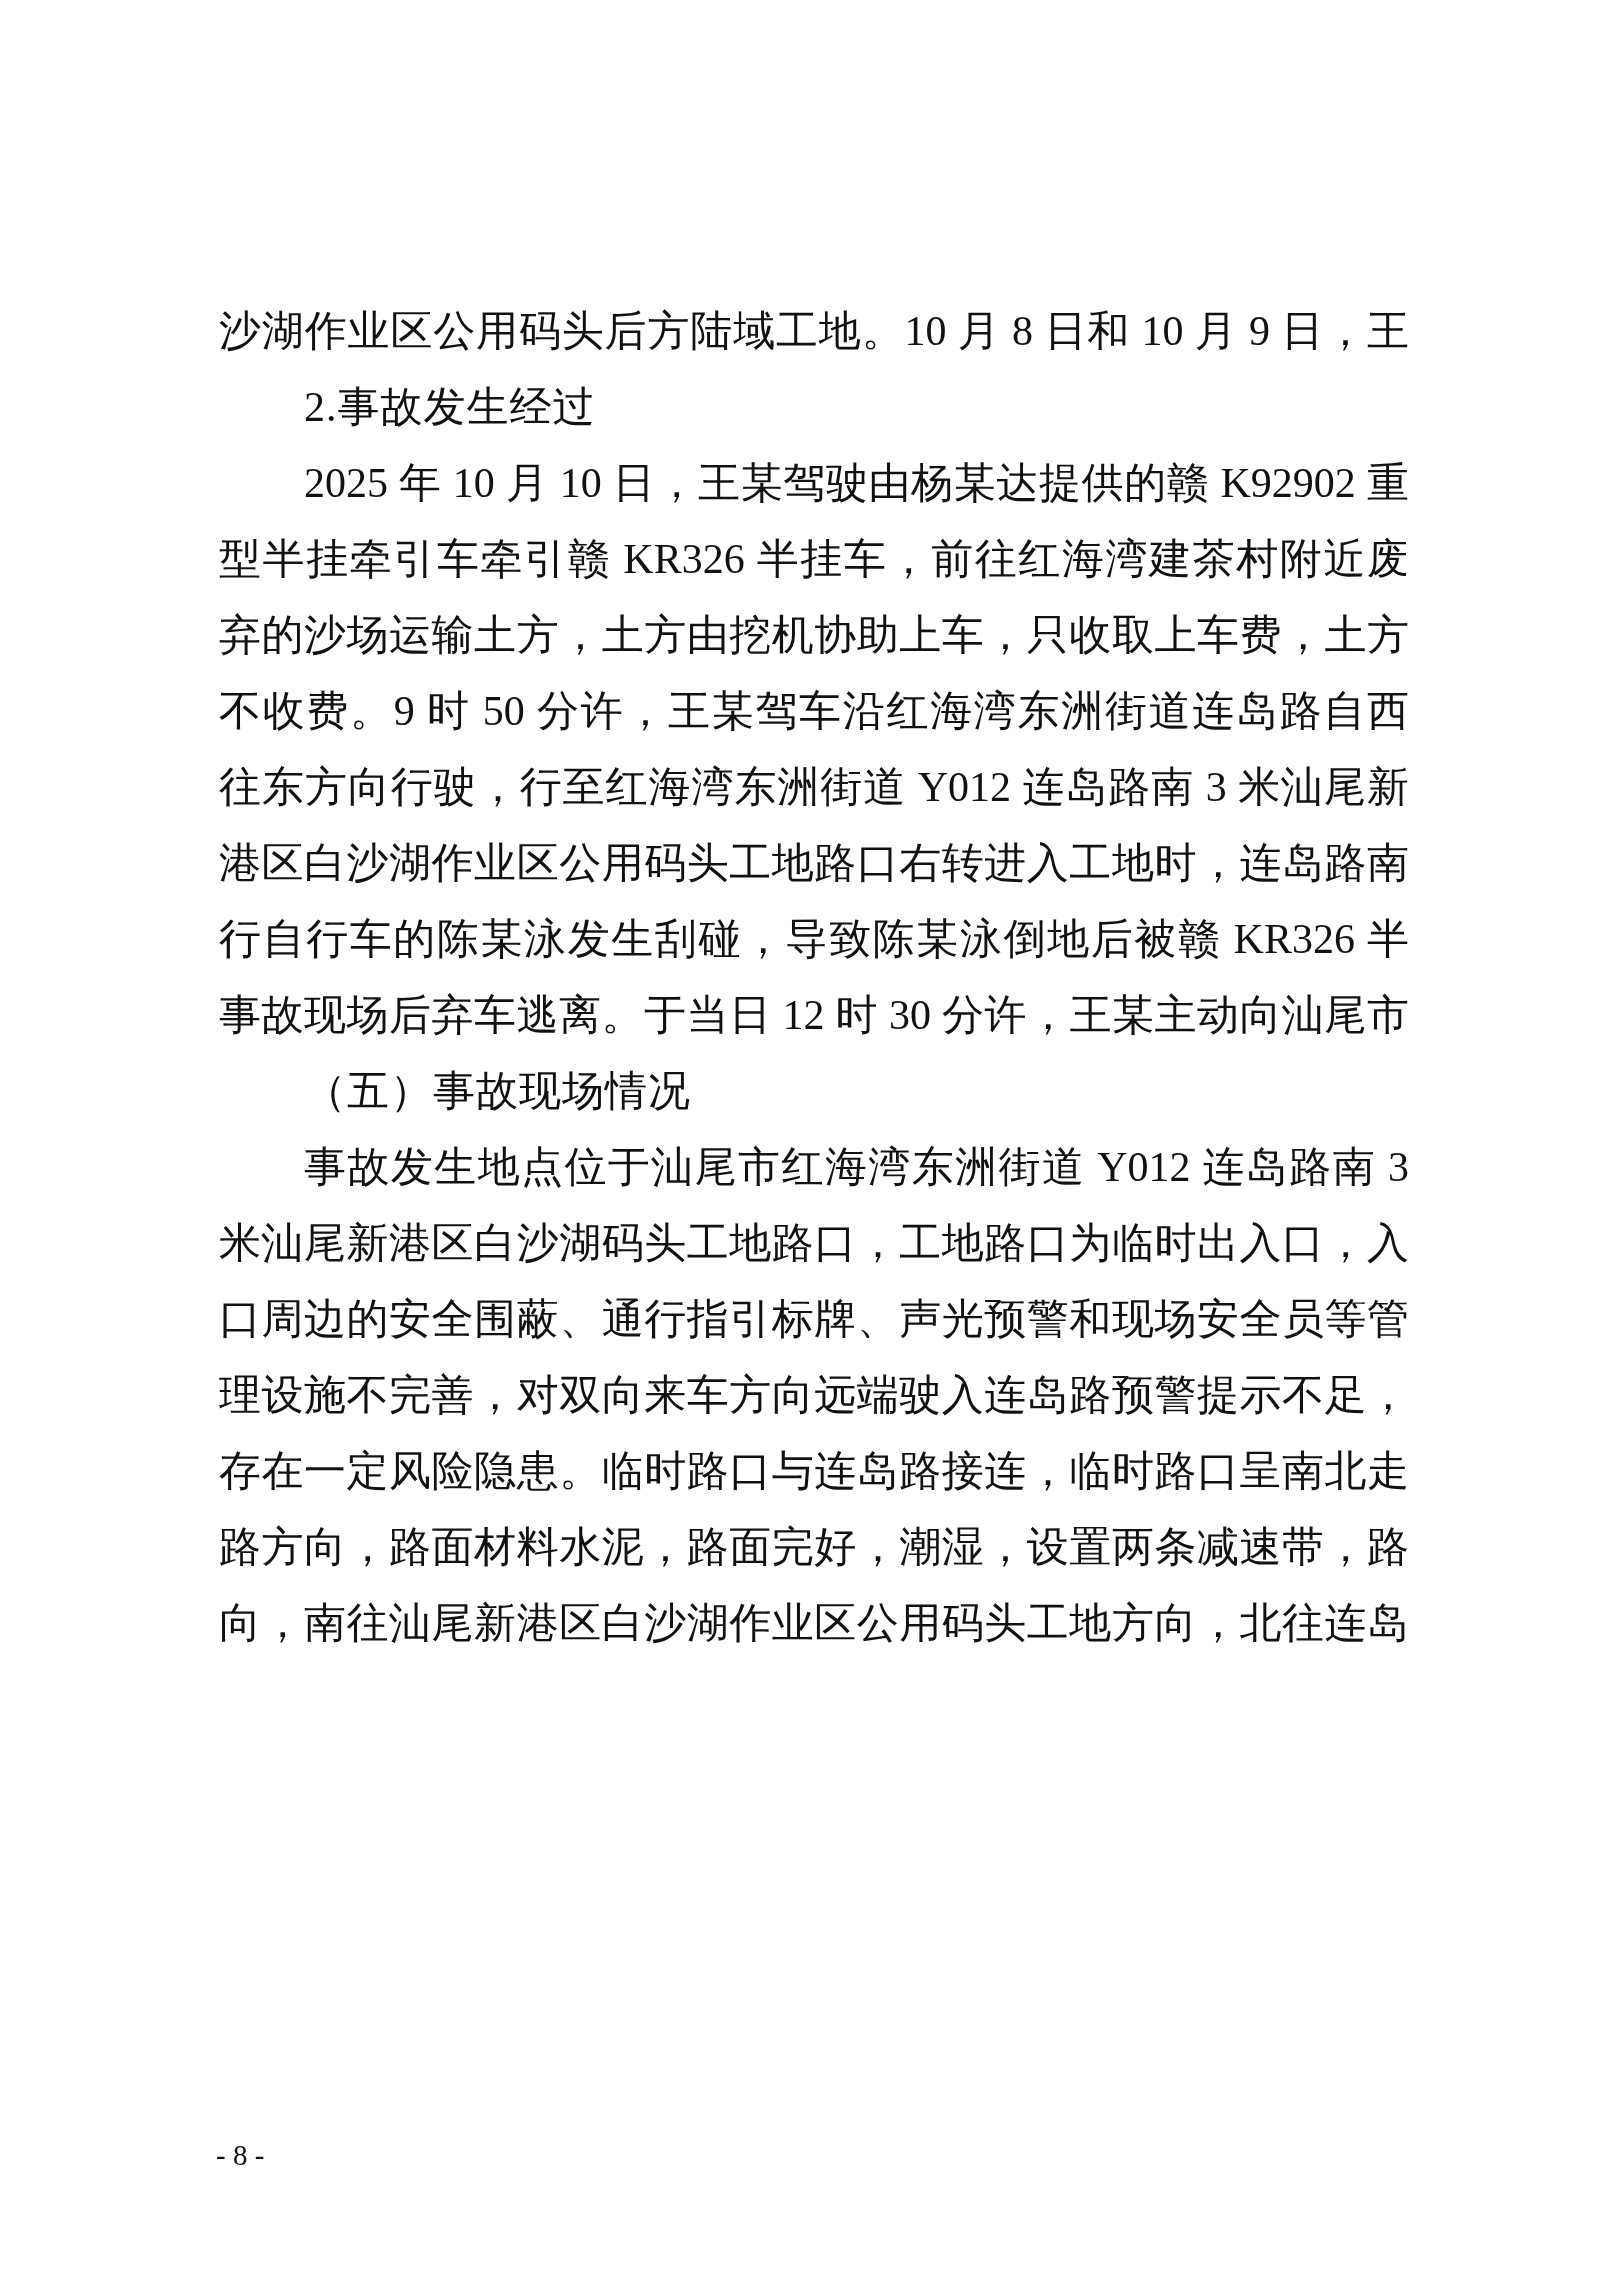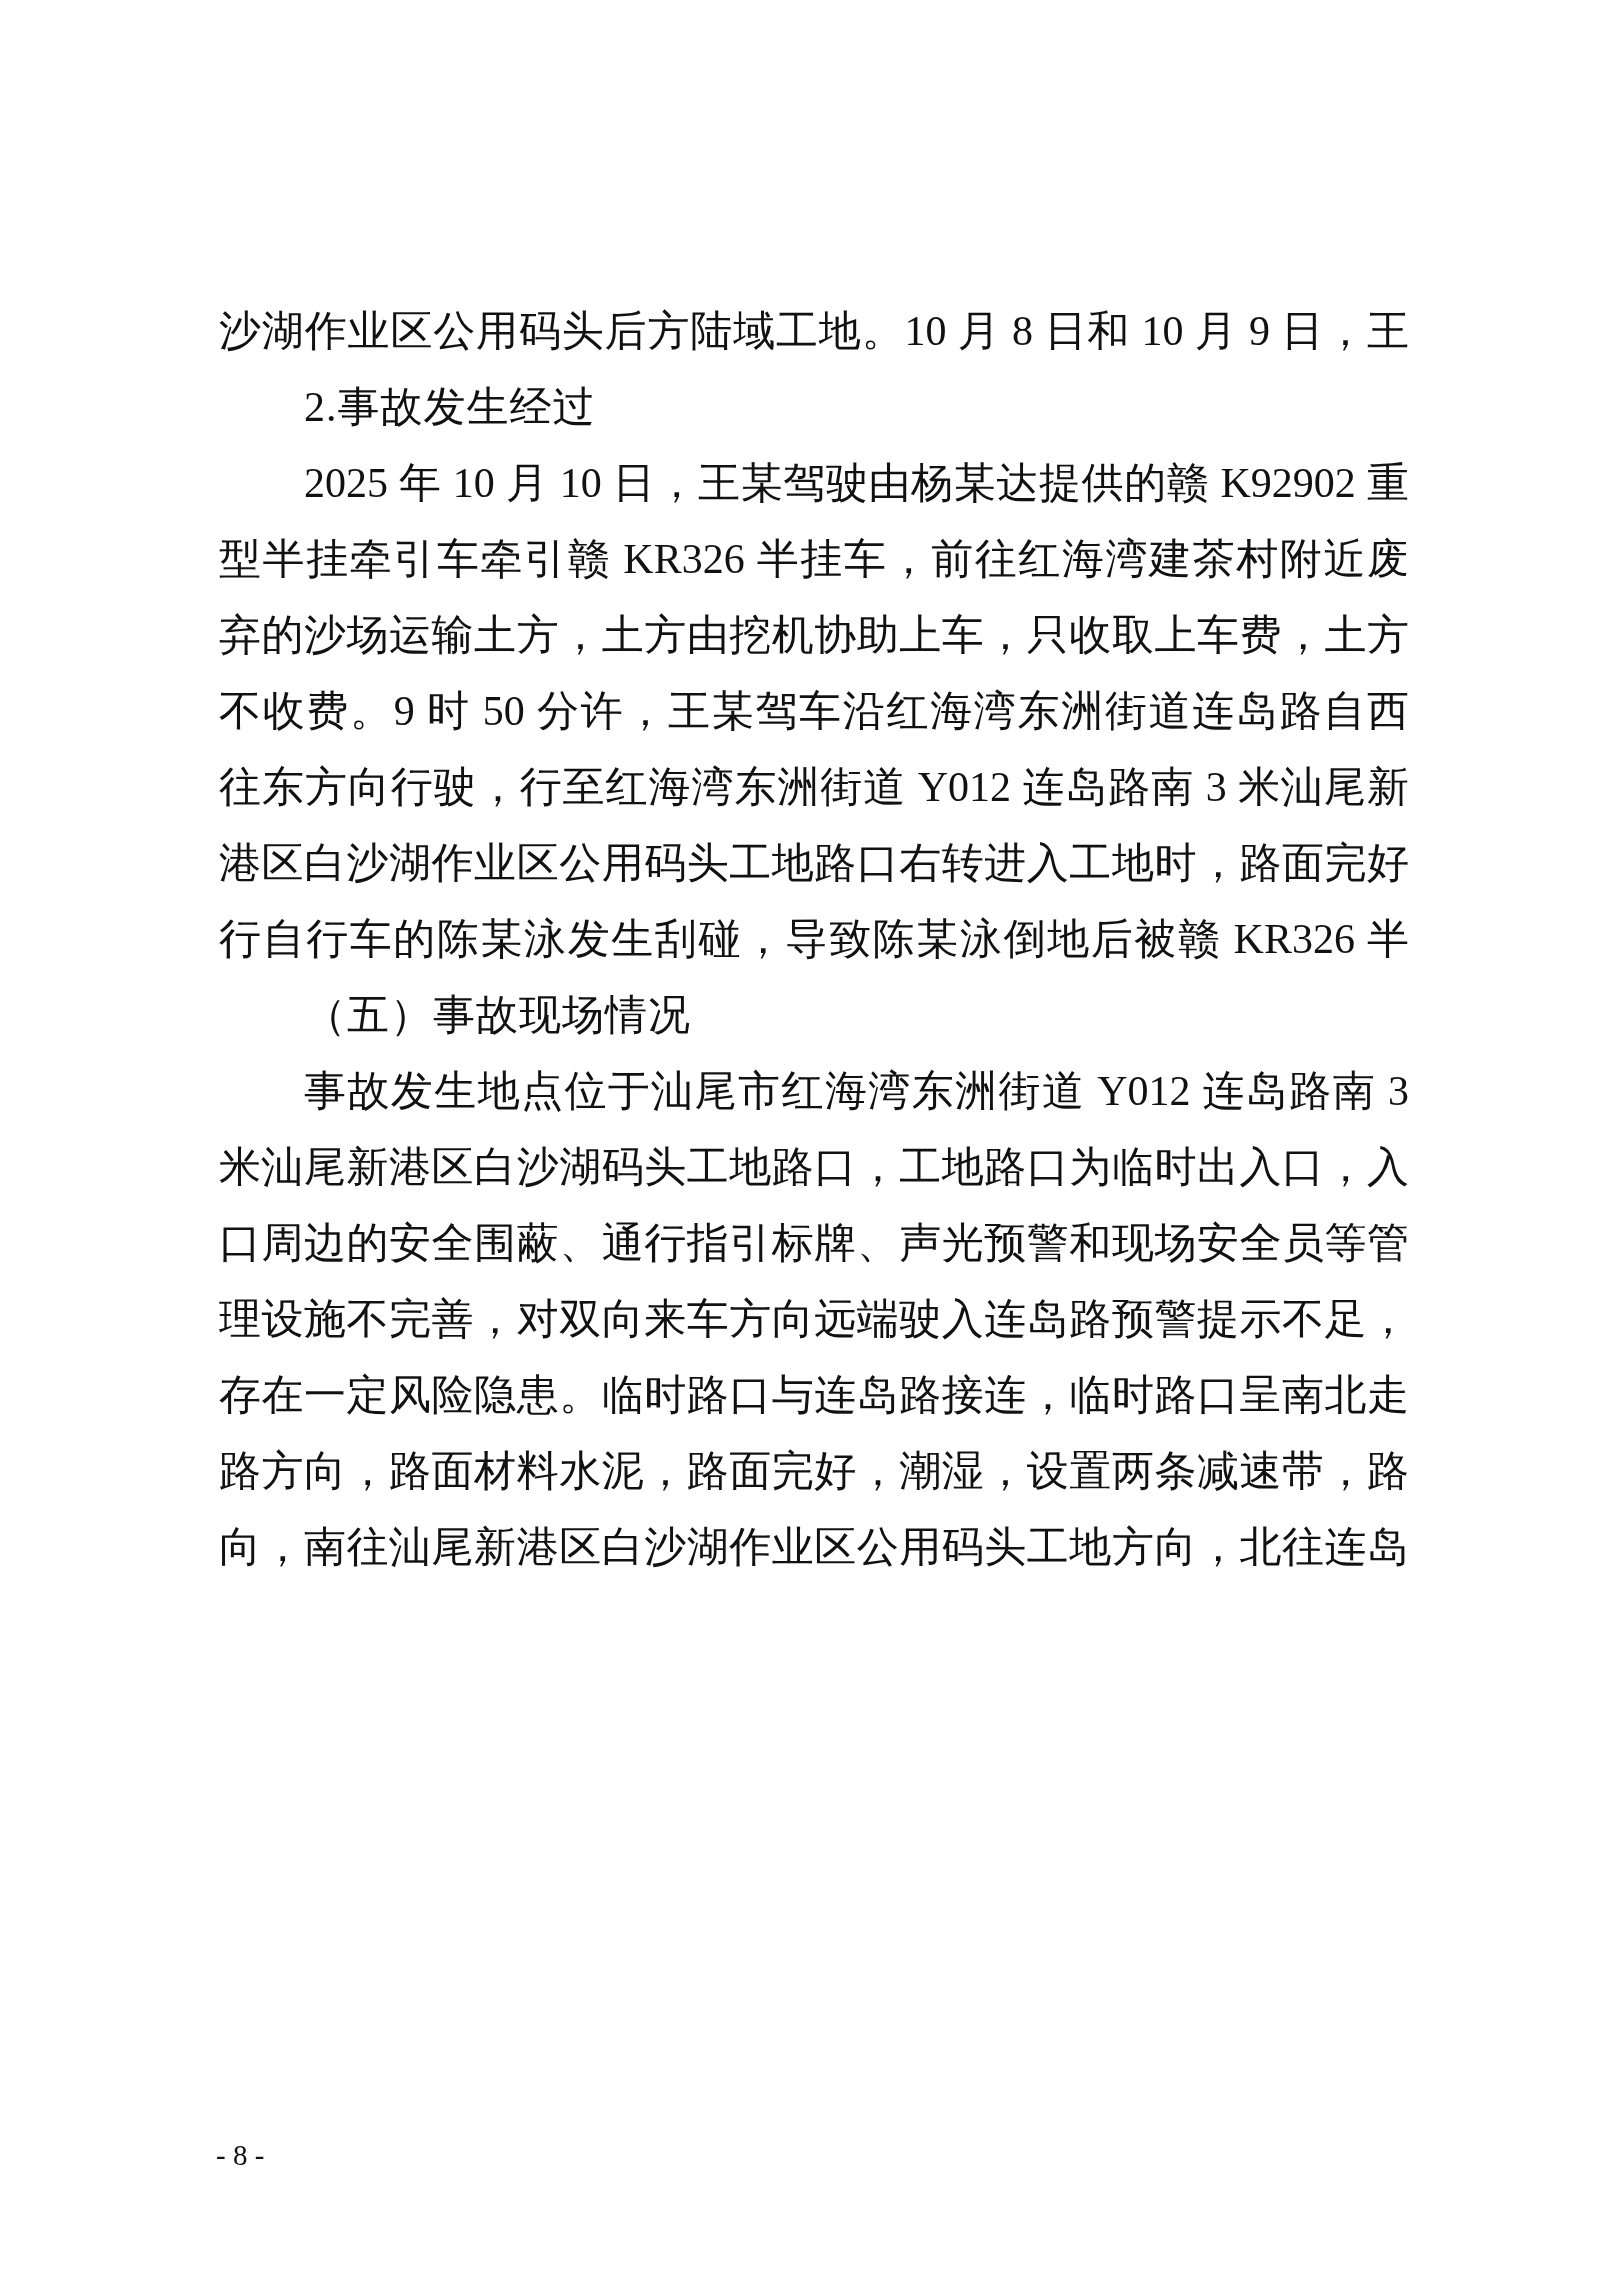--- a/index.html
+++ b/index.html
@@ -70,22 +70,23 @@
 
 <div class="page">
   <div class="text-block">
     <div class="line">沙湖作业区公用码头后方陆域工地。10 月 8 日和 10 月 9 日，王</div>
     <div class="line heading indent">2.事故发生经过</div>
     <div class="line indent">2025 年 10 月 10 日，王某驾驶由杨某达提供的赣 K92902 重</div>
     <div class="line">型半挂牵引车牵引赣 KR326 半挂车，前往红海湾建茶村附近废</div>
     <div class="line">弃的沙场运输土方，土方由挖机协助上车，只收取上车费，土方</div>
     <div class="line">不收费。9 时 50 分许，王某驾车沿红海湾东洲街道连岛路自西</div>
     <div class="line">往东方向行驶，行至红海湾东洲街道 Y012 连岛路南 3 米汕尾新</div>
-    <div class="line">港区白沙湖作业区公用码头工地路口右转进入工地时，路面完好</div>
+    <div class="line">港区白沙湖作业区公用码头工地路口右转进入工地时，连岛路南</div>
     <div class="line">行自行车的陈某泳发生刮碰，导致陈某泳倒地后被赣 KR326 半</div>
+    <div class="line">事故现场后弃车逃离。于当日 12 时 30 分许，王某主动向汕尾市</div>
     <div class="line heading indent">（五）事故现场情况</div>
     <div class="line indent">事故发生地点位于汕尾市红海湾东洲街道 Y012 连岛路南 3</div>
     <div class="line">米汕尾新港区白沙湖码头工地路口，工地路口为临时出入口，入</div>
     <div class="line">口周边的安全围蔽、通行指引标牌、声光预警和现场安全员等管</div>
     <div class="line">理设施不完善，对双向来车方向远端驶入连岛路预警提示不足，</div>
     <div class="line">存在一定风险隐患。临时路口与连岛路接连，临时路口呈南北走</div>
     <div class="line">路方向，路面材料水泥，路面完好，潮湿，设置两条减速带，路</div>
     <div class="line">向，南往汕尾新港区白沙湖作业区公用码头工地方向，北往连岛</div>
   </div>
 

